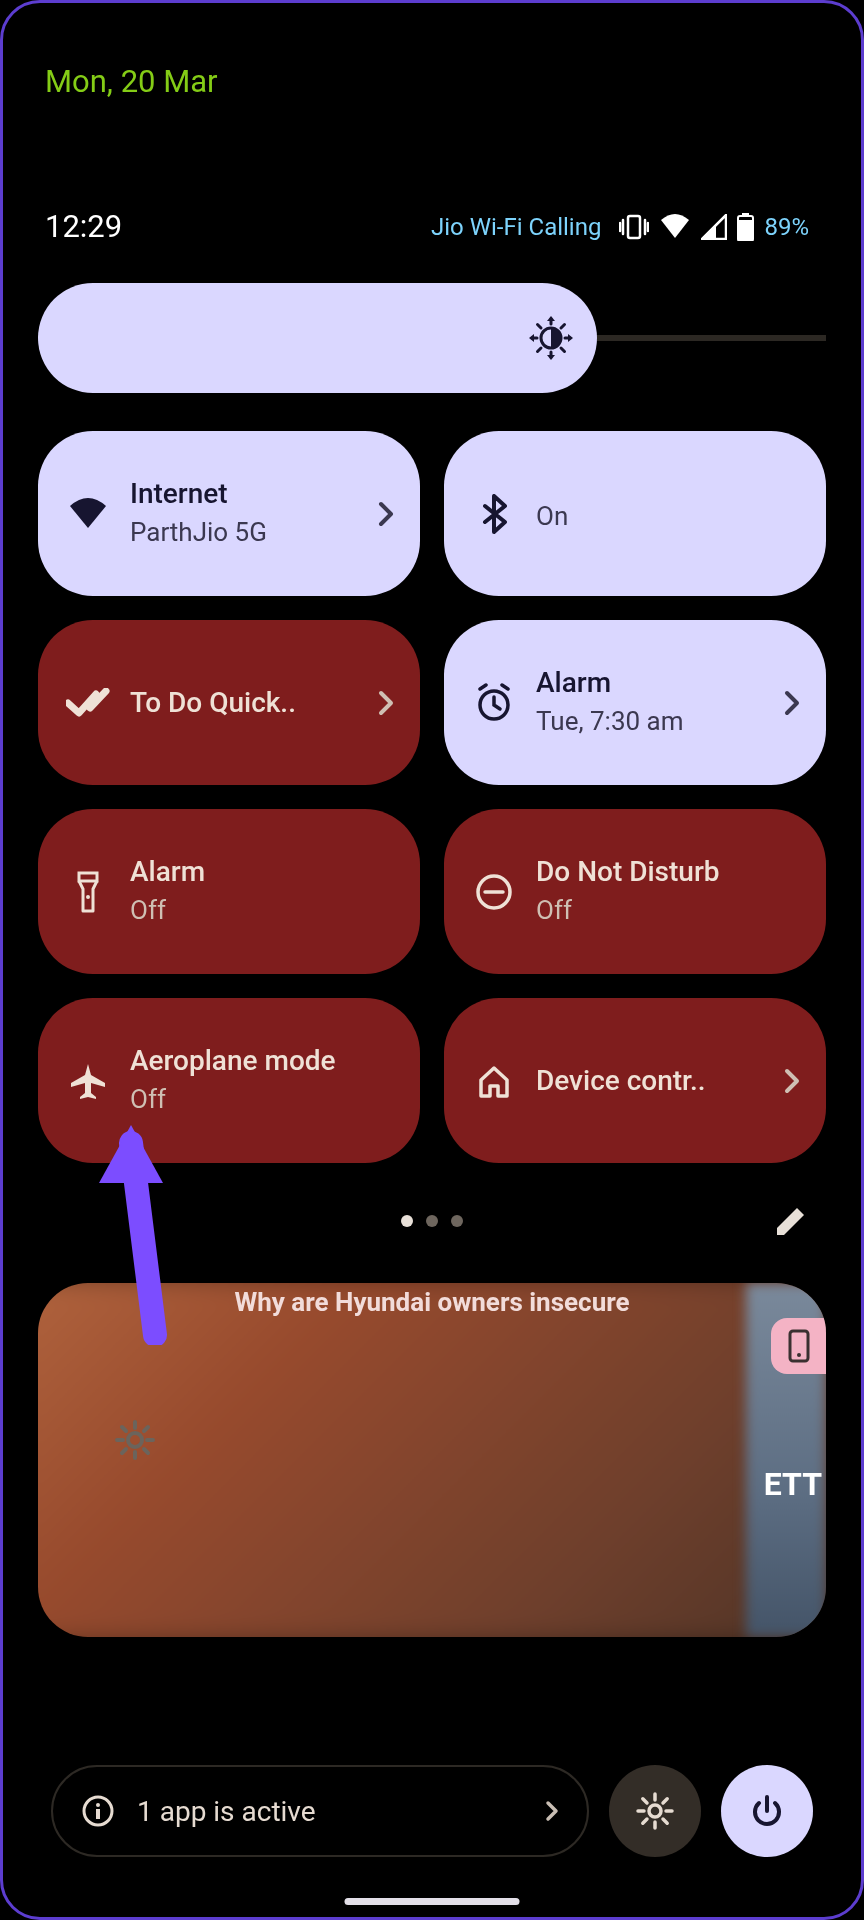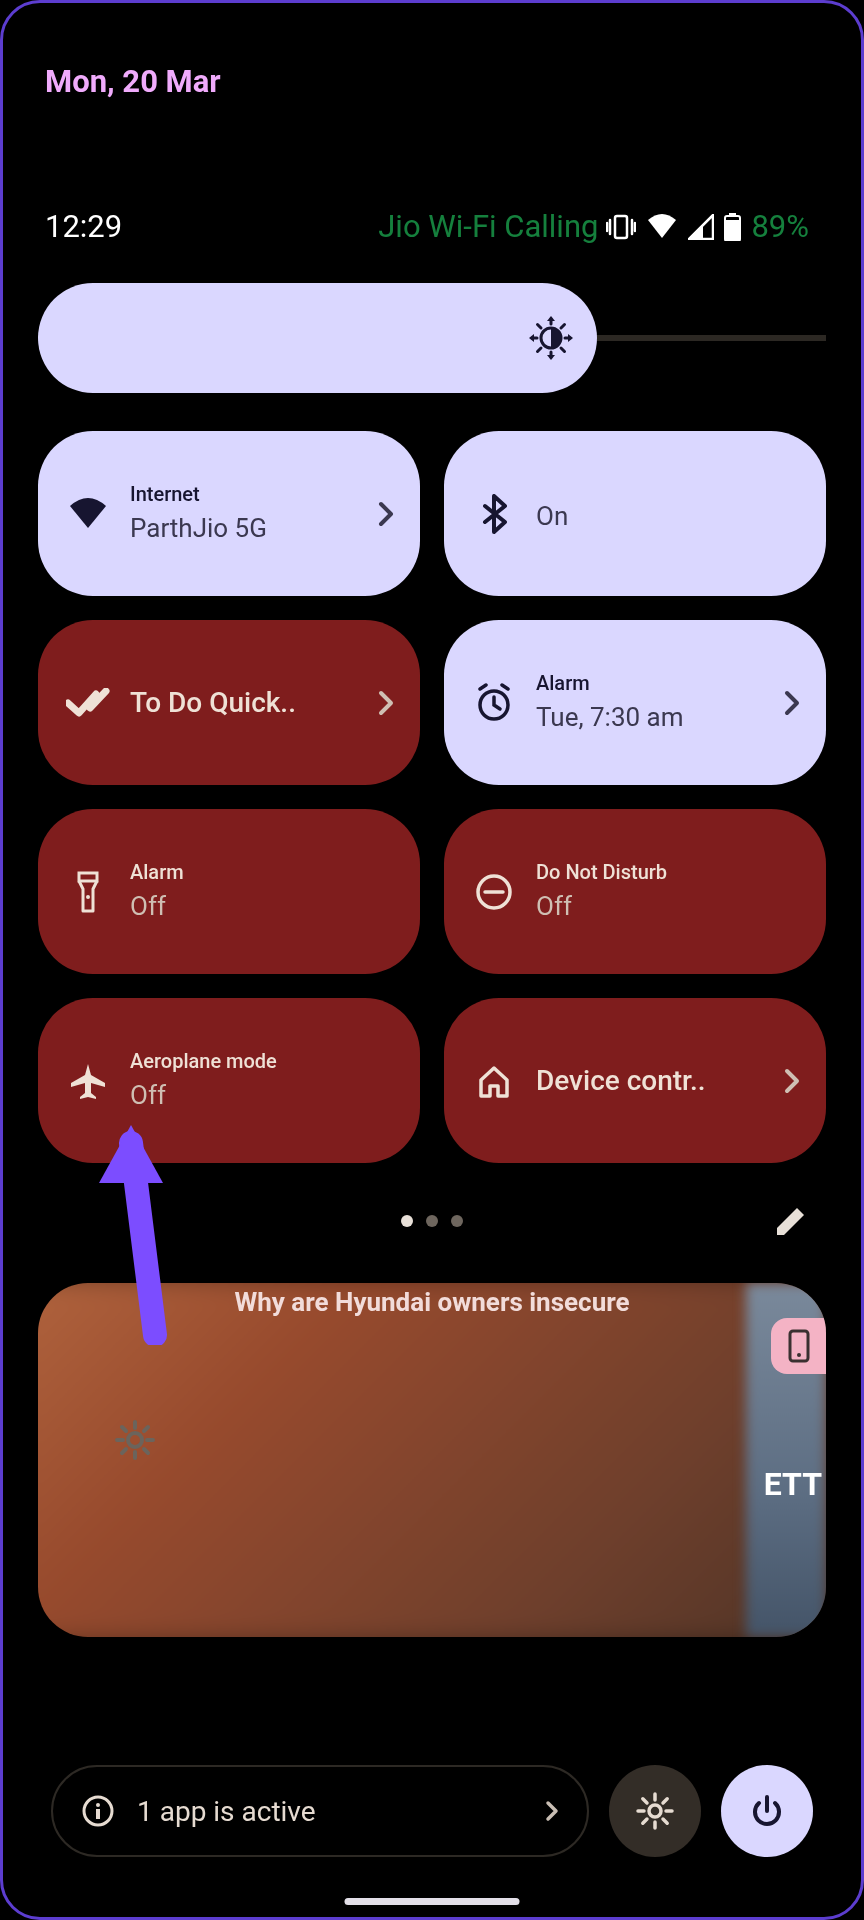--- a/index.html
+++ b/index.html
@@ -12,42 +12,42 @@
     body {
       width: 864px;
       height: 1920px;
       background: #000;
       border: 3px solid #5c3dcf;
       border-radius: 40px;
       position: relative;
       overflow: hidden;
     }
     .date-header {
-      color: #f0abfc;
+      color: #84cc16;
       font-size: 31px;
-      font-weight: 700;
+      font-weight: 400;
       padding: 60px 0 0 42px;
     }
     .status-bar {
       display: flex;
       justify-content: space-between;
       align-items: center;
       padding: 108px 52px 0 42px;
     }
     .status-time {
       color: #fff;
       font-size: 31px;
       font-weight: 400;
     }
     .status-right {
       display: flex;
       align-items: center;
-      gap: 2px;
-      color: #15803d;
-      font-size: 31px;
+      gap: 12px;
+      color: #7dd3fc;
+      font-size: 24px;
     }
     .status-carrier { margin-right: 6px; }
     .status-icon-group { display: flex; align-items: center; gap: 10px; }
     
     .brightness-slider {
       margin: 38px 35px 0 35px;
       position: relative;
       height: 110px;
     }
     .brightness-track {
@@ -100,21 +100,21 @@
       justify-content: center;
       align-items: center;
       flex-shrink: 0;
     }
     .tile-text {
       margin-left: 18px;
       flex: 1;
       min-width: 0;
     }
     .tile-title {
-      font-size: 20px;
+      font-size: 28px;
       line-height: 1.2;
       white-space: nowrap;
       overflow: hidden;
       text-overflow: ellipsis;
     }
     .tile-subtitle {
       font-size: 26px;
       line-height: 1.3;
       margin-top: 6px;
     }

